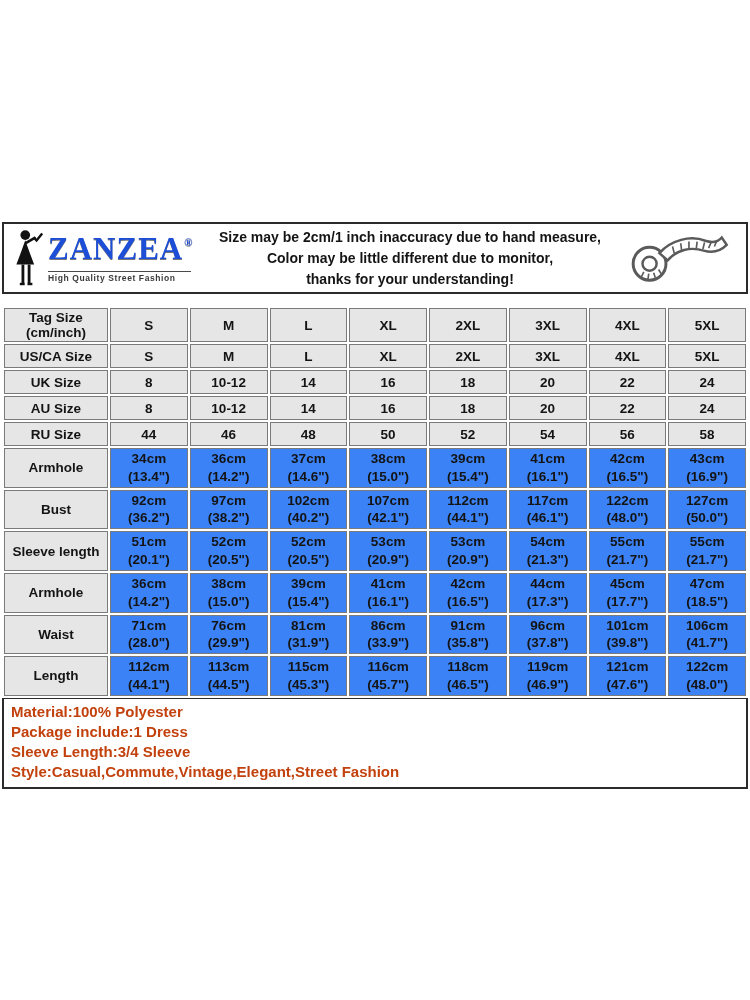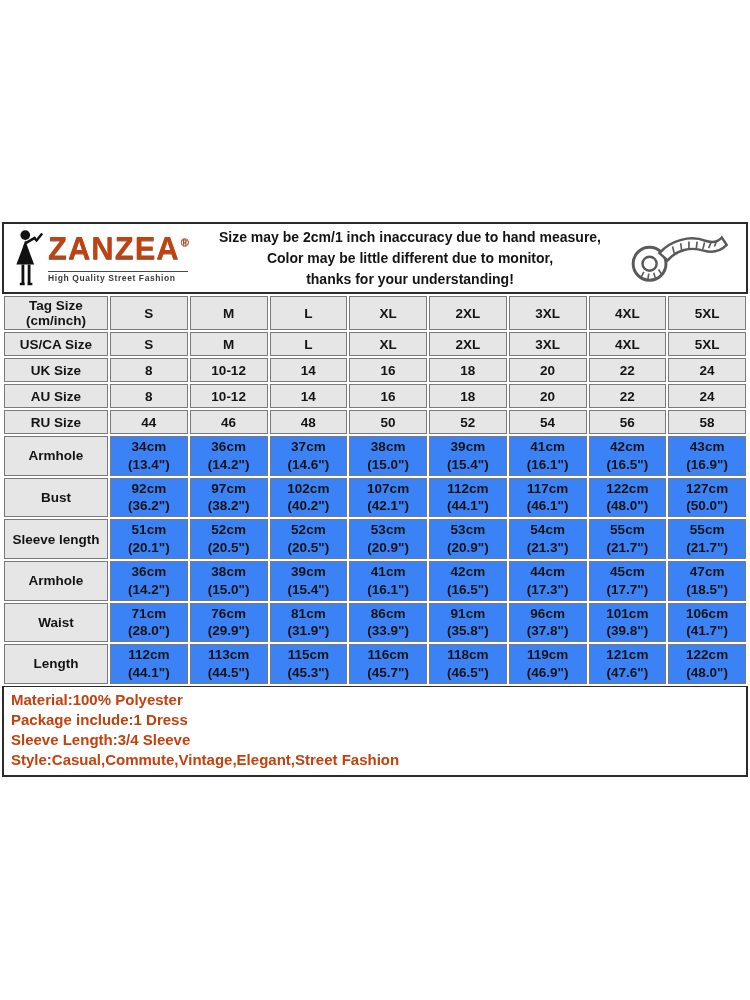--- a/index.html
+++ b/index.html
@@ -11,39 +11,39 @@
   .content { position:absolute; top:222px; left:2px; right:2px; }
 
   
   .header-box {
     display:flex; align-items:stretch; border:2px solid #2b2b2b; height:72px; background:#fff;
   }
   .logo-wrap { width:212px; display:flex; align-items:center; padding-left:8px; gap:2px; }
   .logo-figure { flex:0 0 auto; }
   .logo-text { display:flex; flex-direction:column; align-items:flex-start; }
   .brand {
-    font-family:Liberation Sans, sans-serif; font-weight:bold; font-size:31px;
-    letter-spacing:1px; color:#c2410c; line-height:30px;
+    font-family:Liberation Serif, serif; font-weight:bold; font-size:31px;
+    letter-spacing:1px; color:#1d4ed8; line-height:30px;
     text-shadow:0 1px 0 #777;
   }
   .brand .reg { font-size:11px; position:relative; top:-13px; left:1px; letter-spacing:0; }
   .tagline {
     font-size:8.5px; letter-spacing:0.6px; color:#3a3a3a; font-weight:bold;
     border-top:1.5px solid #4a4a4a; padding-top:1px; margin-top:1px; width:100%;
   }
   .notice {
     flex:1; display:flex; flex-direction:column; justify-content:center;
     text-align:center; font-weight:bold; font-size:14px; line-height:1.5; color:#141414;
   }
   .tape-wrap { width:142px; display:flex; align-items:center; justify-content:center; }
 
   
   table.size-table {
     width:100%; border-collapse:separate; border-spacing:2px; table-layout:fixed;
-    background:#fff; margin-top:0;
+    background:#fff; margin-top:12px;
   }
   table.size-table th, table.size-table td {
     border:1px solid #7a7a7a; text-align:center; vertical-align:middle;
     font-weight:bold; font-size:13.5px; color:#141414; padding:1px 0;
   }
   tr.size-row th, tr.size-row td { background:#e6e6e6; height:24px; }
   tr.size-row.first th, tr.size-row.first td { height:34px; }
   tr.measure-row th { background:#e6e6e6; }
   tr.measure-row td { background:#3b82f6; height:36px; line-height:1.32; }
   .cell-line { display:block; }

